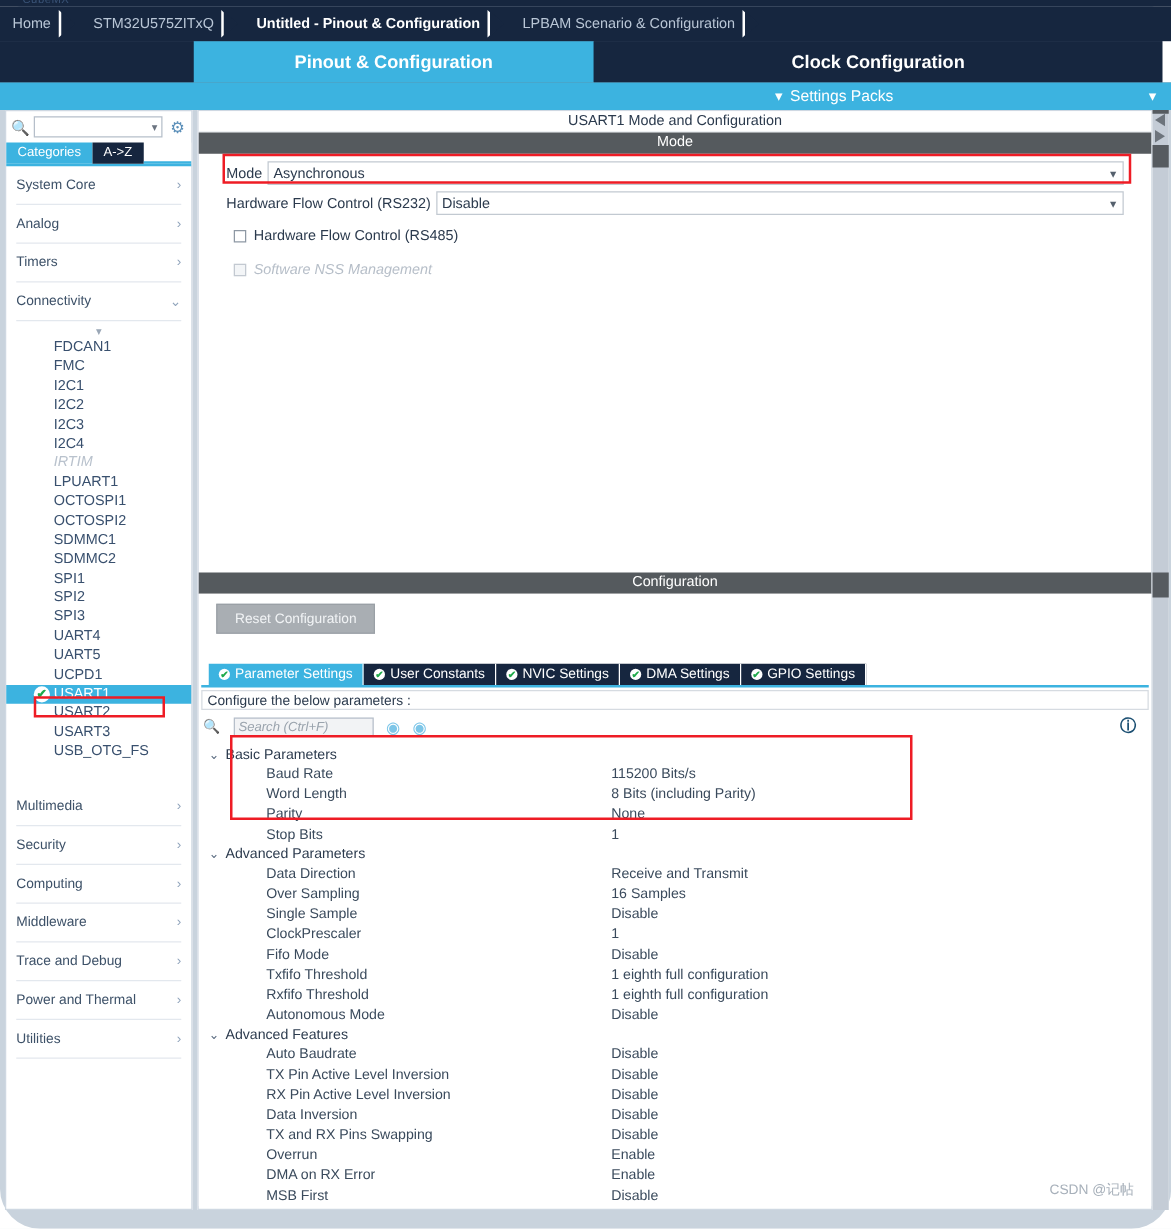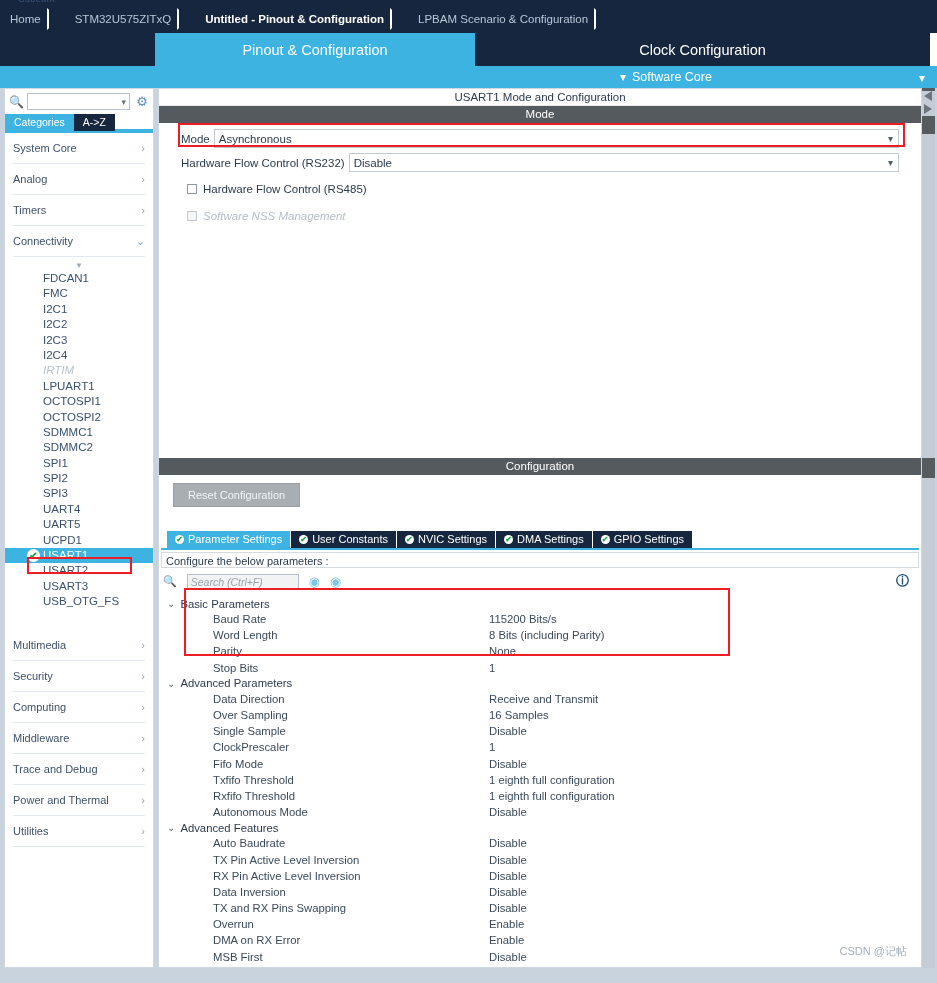--- a/index.html
+++ b/index.html
@@ -3,21 +3,21 @@
 <meta charset="utf-8">
 <title>STM32CubeMX - USART1 Mode and Configuration</title>
 <style>
   * { box-sizing: border-box; margin: 0; padding: 0; }
   html, body {
     width: 937px; height: 983px;
     font-family: "Liberation Sans", sans-serif;
     background: #ffffff;
     overflow: hidden;
   }
-  .app { position: relative; width: 937px; height: 983px; background:#c9d3dd; }
+  .app { position: relative; width: 937px; height: 983px; background:#c9d3dd;border-radius:32px; }
 
   
   .top-strip {
     position:absolute; left:0; top:0; width:937px; height:5px;
     background:#16263f;
   }
   .top-strip .ghost {
     position:absolute; left:18px; top:-6px; font-size:9px; color:#3a5478;
     letter-spacing:.4px;
   }
@@ -49,21 +49,21 @@
   }
 
   
   .tabbar {
     position:absolute; left:0; top:33px; width:937px; height:33px;
     background:#16263f; display:flex;
   }
   .tabbar .spacer { width:155px; background:#16263f; }
   .mtab {
     height:33px; display:flex; align-items:center; justify-content:center;
-    color:#ffffff; font-size:14.5px; font-weight:normal;
+    color:#ffffff; font-size:14.5px; font-weight:bold;
   }
   .mtab.pinout { width:320px; background:#3cb3e0; }
   .mtab.clock  { width:455px; background:#16263f; }
   .tabbar .endcap { flex:1; background:#ffffff; }
 
   
   .packs {
     position:absolute; left:0; top:66px; width:937px; height:22px;
     background:#3cb3e0; display:flex; align-items:center;
   }
@@ -247,21 +247,21 @@
     <div class="mtab clock">
       <span>Clock Configuration</span>
     </div>
     <div class="endcap"></div>
   </div>
 
   <div class="packs">
     <div class="pk-left"></div>
     <div class="pk-label">
       <span class="chev">▾</span>
-      <span>Software Core</span>
+      <span>Settings Packs</span>
     </div>
     <div class="pk-right">
       <span class="chev">▾</span>
     </div>
   </div>
 
   <div class="sidebar">
     <div class="sb-search">
       <span class="mag">🔍</span>
       <div class="sb-combo">

